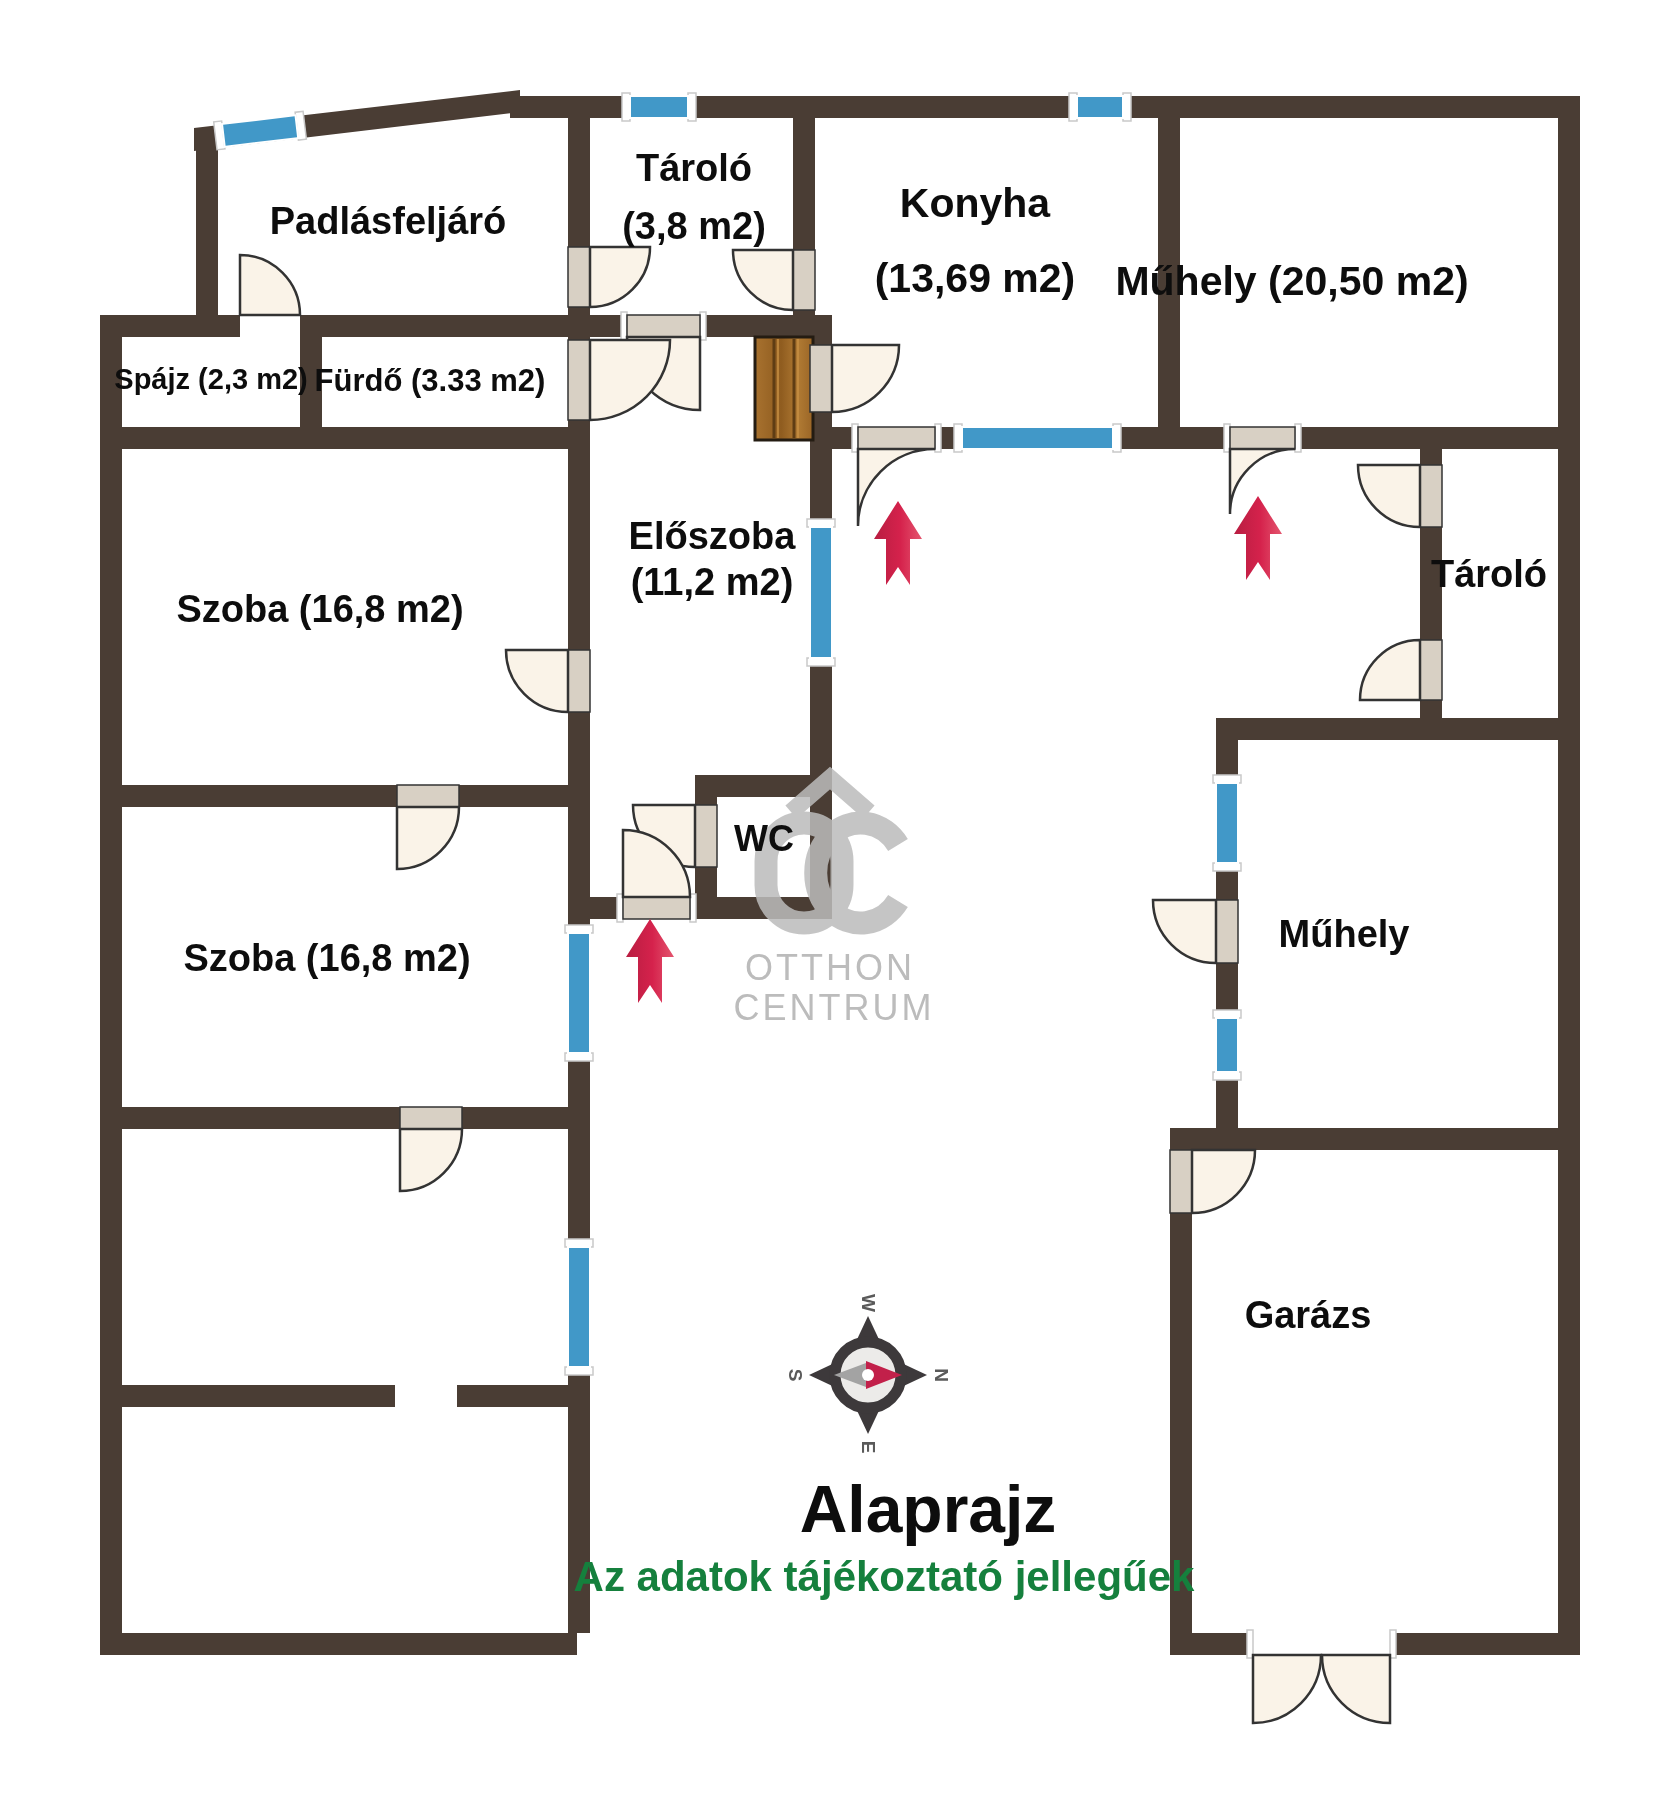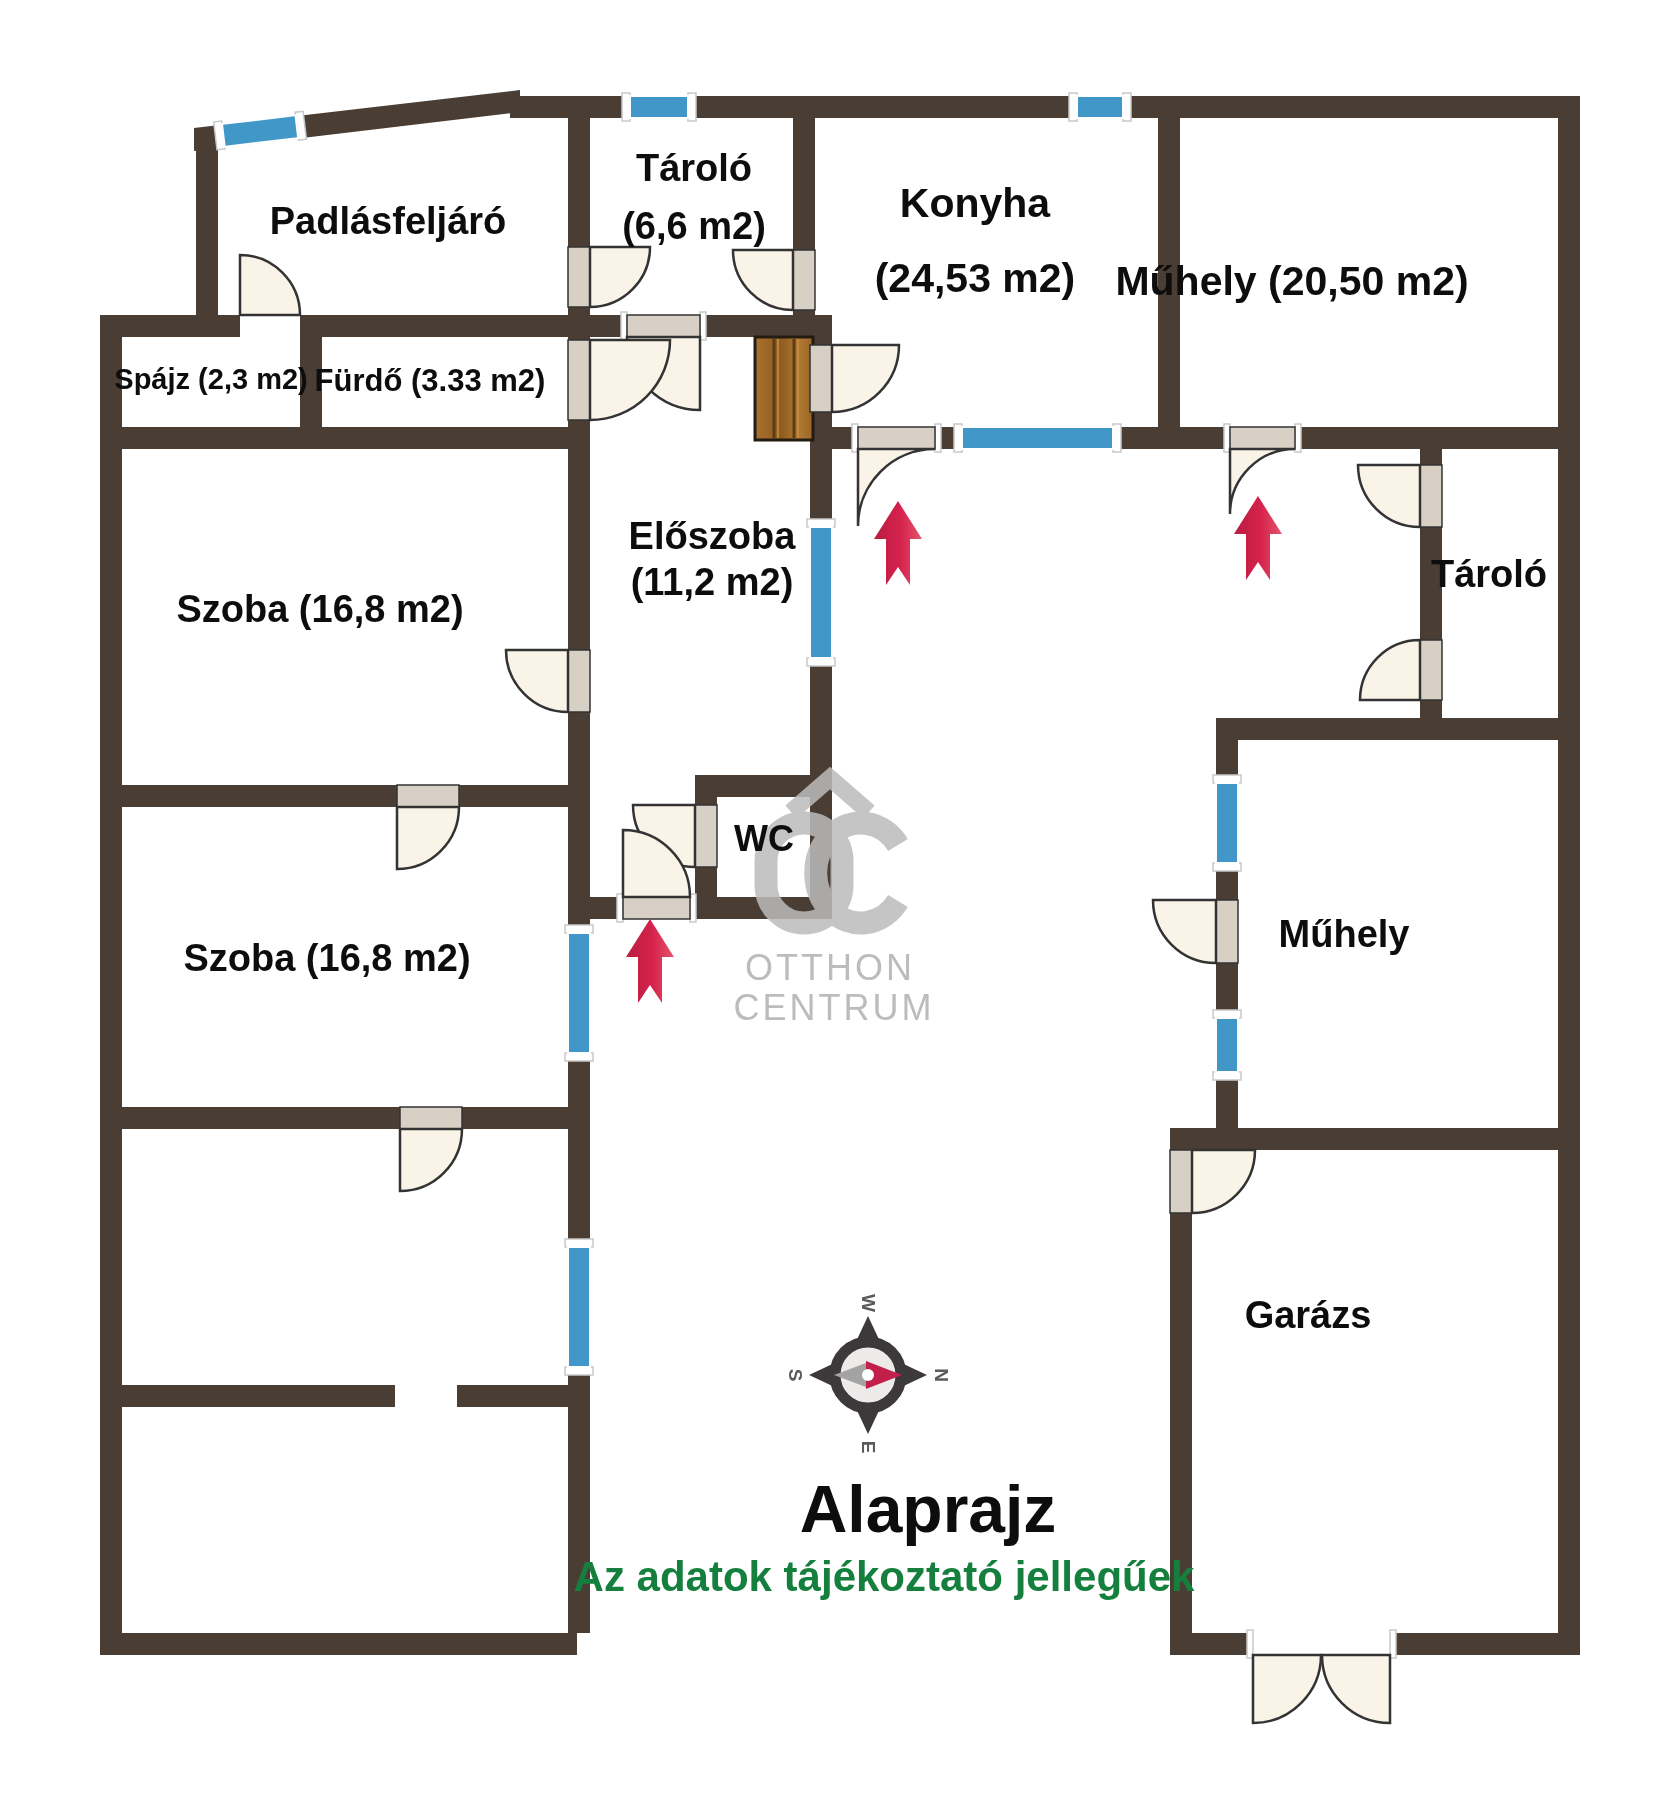--- a/index.html
+++ b/index.html
@@ -283,25 +283,25 @@
       <text transform="translate(795,1375) rotate(90)" dominant-baseline="central">S</text>
     </g>
   </g>
 </svg>
 
 <div class="lbl" style="left:388px;top:222px;font-size:38px;">Padlásfeljáró</div>
 <div class="lbl" style="left:211px;top:380px;font-size:29px;">Spájz (2,3 m2)</div>
 <div class="lbl" style="left:430px;top:381px;font-size:31px;">Fürdő (3.33 m2)</div>
 <div class="lbl" style="left:694px;top:198px;font-size:38px;">
   <span>Tároló</span>
-  <span style="margin-top:14px;">(6,6 m2)</span>
+  <span style="margin-top:14px;">(3,8 m2)</span>
 </div>
 <div class="lbl" style="left:952px;top:241px;font-size:41px;margin-left:23px;">
   <span>Konyha</span>
-  <span style="margin-top:28px;">(24,53 m2)</span>
+  <span style="margin-top:28px;">(13,69 m2)</span>
 </div>
 <div class="lbl" style="left:1292px;top:282px;font-size:41px;">Műhely (20,50 m2)</div>
 <div class="lbl" style="left:712px;top:560px;font-size:38px;">
   <span>Előszoba</span>
   <span style="margin-top:2px;text-align:center;">(11,2 m2)</span>
 </div>
 <div class="lbl" style="left:764px;top:839px;font-size:36px;">WC</div>
 <div class="lbl" style="left:320px;top:610px;font-size:38px;">Szoba (16,8 m2)</div>
 <div class="lbl" style="left:327px;top:959px;font-size:38px;">Szoba (16,8 m2)</div>
 <div class="lbl" style="left:1489px;top:575px;font-size:38px;">Tároló</div>

